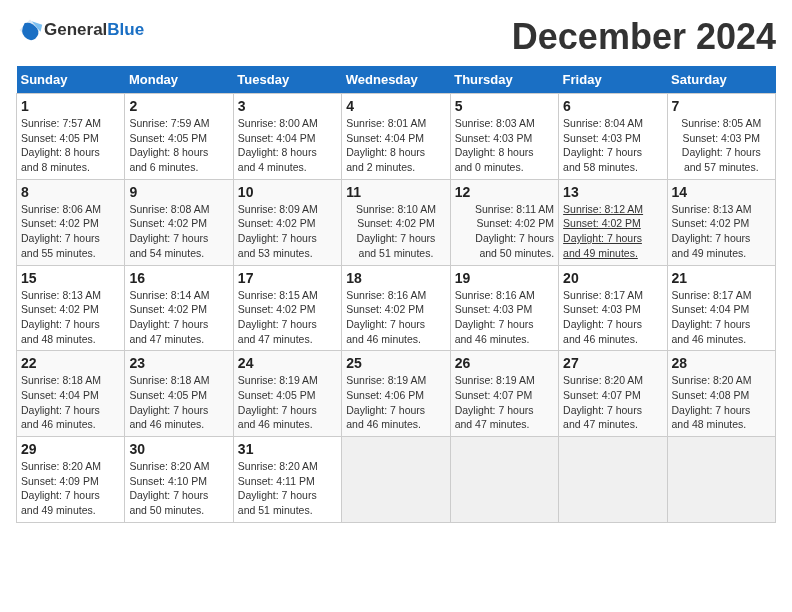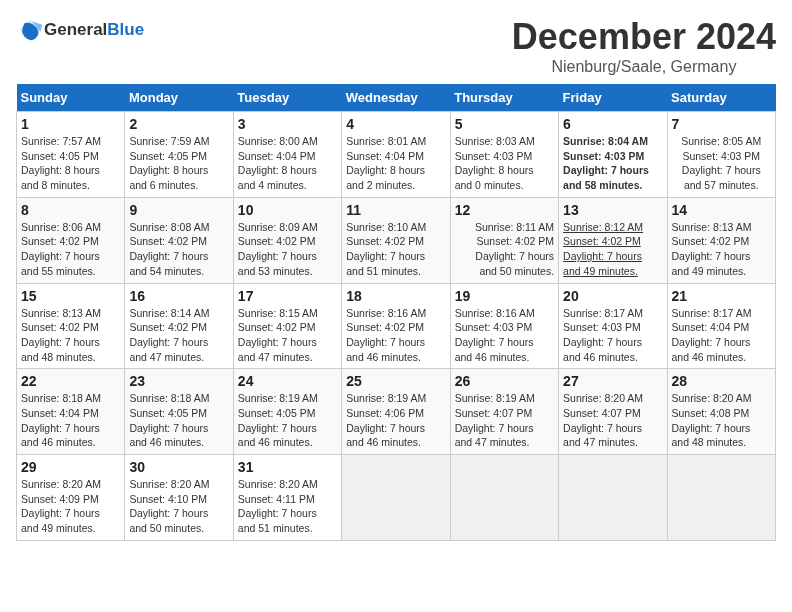--- a/index.html
+++ b/index.html
@@ -86,21 +86,20 @@
       <polygon points="16,4 28,16 16,28 4,16" fill="#1a6fc4" opacity="0.15"></polygon>
       <path d="M10,8 Q18,6 24,14 Q28,20 22,26 Q16,30 10,24 Q4,18 10,8Z" fill="#1a6fc4"></path>
       <path d="M18,6 L30,10 L28,18" fill="#5aafee" opacity="0.8"></path>
     </svg>
     <div>
       <div style="font-size:17px;font-weight:bold;color:#333;line-height:1.15;">General<span style="color:#1a6fc4;">Blue</span></div>
     </div>
   </div>
   <div class="title-block">
     <div class="month-title">December 2024</div>
-    <div class="location">Nienburg/Saale, Germany</div>
   </div>
 </div>
 
 <table>
   <thead>
     <tr id="dow-row">
         <th>Sunday</th>
         <th>Monday</th>
         <th>Tuesday</th>
         <th>Wednesday</th>
@@ -141,21 +140,21 @@
         </td>
         <td>
           <span class="day-num">5</span>
           <div class="day-info" style="white-space: pre-line;">Sunrise: 8:03 AM
 Sunset: 4:03 PM
 Daylight: 8 hours
 and 0 minutes.</div>
         </td>
         <td>
           <span class="day-num">6</span>
-          <div class="day-info" style="white-space: pre-line; font-weight: bold;">Sunrise: 8:04 AM
+          <div class="day-info" style="white-space: pre-line;">Sunrise: 8:04 AM
 Sunset: 4:03 PM
 Daylight: 7 hours
 and 58 minutes.</div>
         </td>
         <td>
           <span class="day-num">7</span>
           <div class="day-info" style="white-space: pre-line; text-align: center;">Sunrise: 8:05 AM
 Sunset: 4:03 PM
 Daylight: 7 hours
 and 57 minutes.</div>
@@ -178,21 +177,21 @@
         </td>
         <td>
           <span class="day-num">10</span>
           <div class="day-info" style="white-space: pre-line;">Sunrise: 8:09 AM
 Sunset: 4:02 PM
 Daylight: 7 hours
 and 53 minutes.</div>
         </td>
         <td>
           <span class="day-num">11</span>
-          <div class="day-info" style="white-space: pre-line;">Sunrise: 8:10 AM
+          <div class="day-info" style="white-space: pre-line; text-align: center;">Sunrise: 8:10 AM
 Sunset: 4:02 PM
 Daylight: 7 hours
 and 51 minutes.</div>
         </td>
         <td>
           <span class="day-num">12</span>
           <div class="day-info" style="white-space: pre-line; text-align: right;">Sunrise: 8:11 AM
 Sunset: 4:02 PM
 Daylight: 7 hours
 and 50 minutes.</div>

